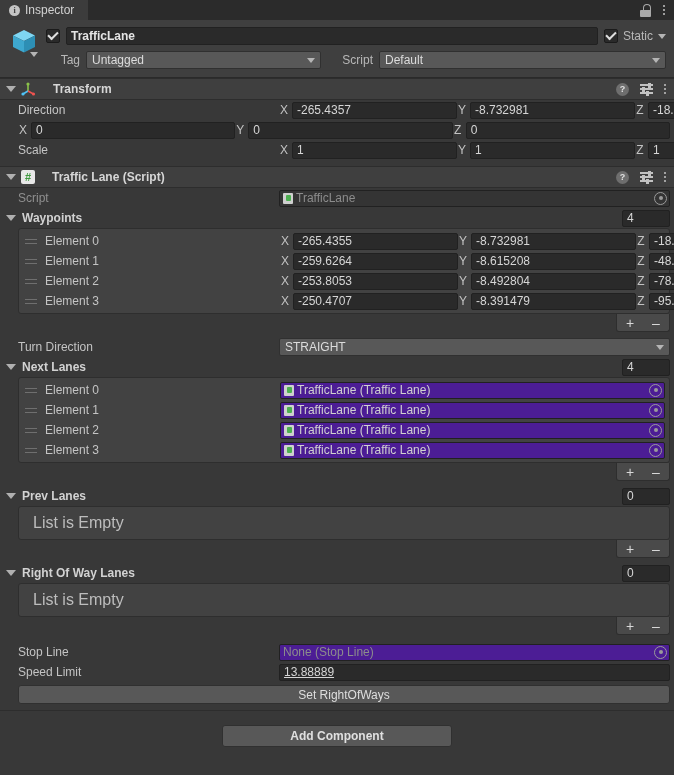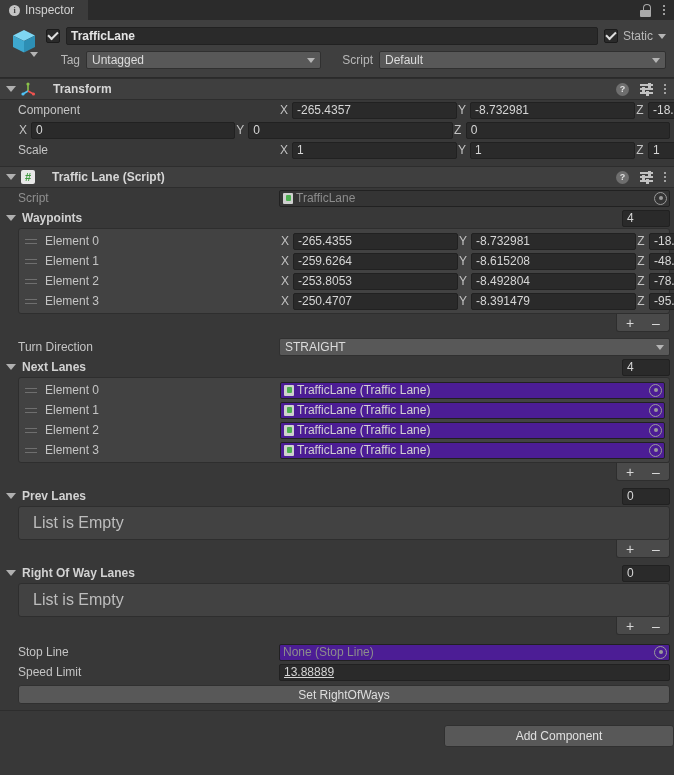--- a/index.html
+++ b/index.html
@@ -208,21 +208,21 @@
   }
 
   
   .wide-btn {
     margin: 3px 4px 0 18px; height: 19px; background: #585858;
     border: 1px solid #303030; border-radius: 3px;
     display: flex; align-items: center; justify-content: center;
     color: #dedede; font-size: 12px;
   }
   .divider { height: 1px; background: #2d2d2d; margin-top: 6px; }
-  .add-comp-wrap { display: flex; justify-content: flex-end; padding-top: 14px; }
+  .add-comp-wrap { display: flex; justify-content: center; padding-top: 14px; font-weight: bold; }
   .add-comp {
     width: 230px; height: 22px; background: #585858;
     border: 1px solid #303030; border-radius: 3px;
     display: flex; align-items: center; justify-content: center;
     color: #e0e0e0; font-size: 12px;
   }
 </style>
 </head>
 <body>
 
@@ -305,21 +305,21 @@
       </span>
     <span class="kebab">
         <i></i>
         <i></i>
         <i></i>
       </span>
   </span>
 </div>
 
 <div class="row">
-  <span class="row-label">Component</span>
+  <span class="row-label">Direction</span>
   <span class="vec-group">
     <span class="vec-field">
       <span class="vec-axis">X</span>
       <input class="num-input" value="-265.4357" style="">
     </span>
     <span class="vec-field">
       <span class="vec-axis">Y</span>
       <input class="num-input" value="-8.732981" style="">
     </span>
     <span class="vec-field">

